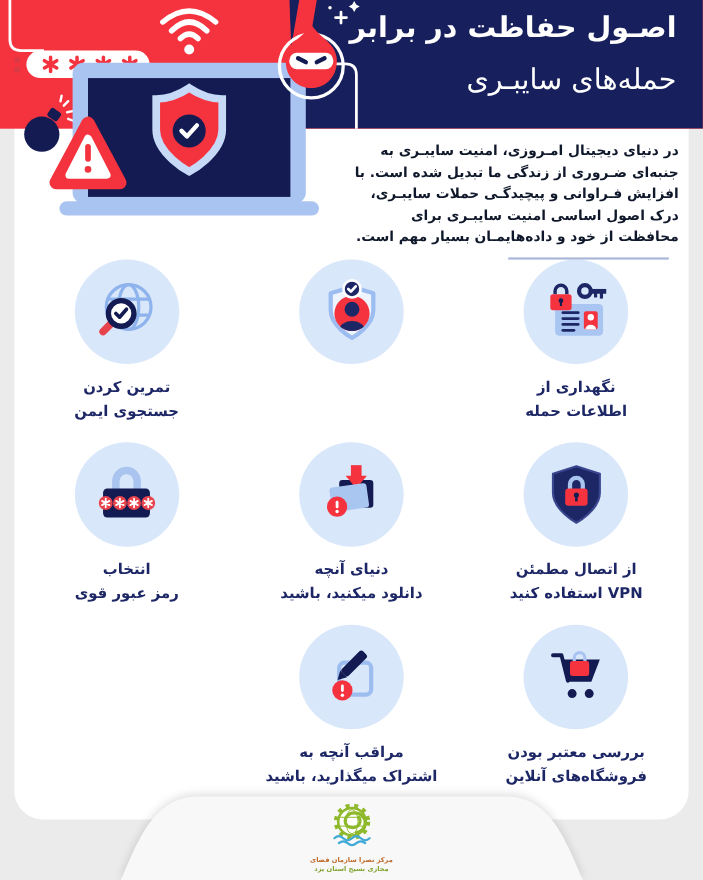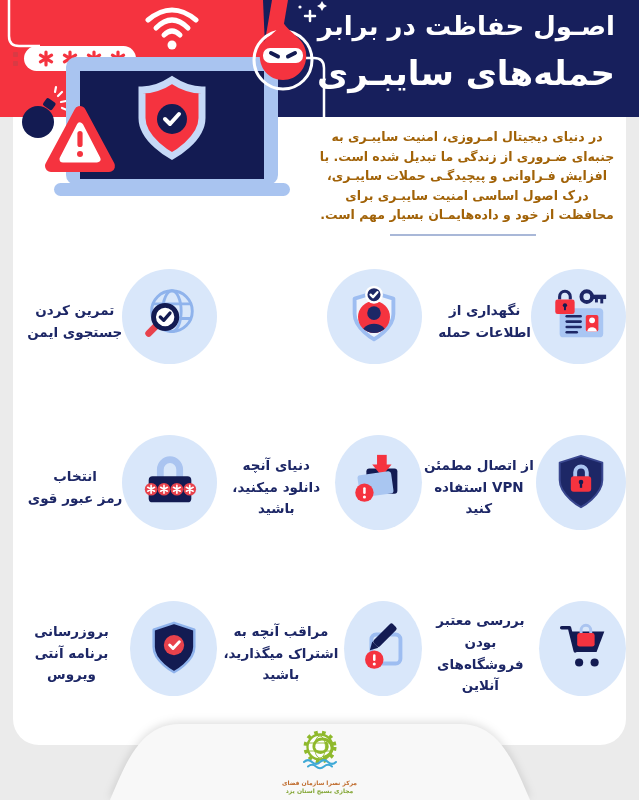--- a/index.html
+++ b/index.html
@@ -14,37 +14,37 @@
   }
   
   .banner{position:absolute;left:0;top:0;width:639px;height:117px;background:#f5333f;}
   .banner-navy{position:absolute;left:0;top:0;width:639px;height:117px;background:#171f5c;
     clip-path:polygon(263px 0,639px 0,639px 117px,268px 117px);}
   .banner-art{position:absolute;left:0;top:0;width:639px;height:210px;pointer-events:none;}
   .title-block{
     position:absolute;top:4px;right:24px;z-index:6;direction:rtl;text-align:right;color:#fff;
   }
   .title-line1{font-size:26px;font-weight:bold;line-height:44px;}
-  .title-line2{font-size:34px;font-weight:bold;line-height:50px;}
+  .title-line2{font-size:26px;font-weight:normal;line-height:50px;}
   
   .intro{
     position:absolute;top:127px;right:22px;width:300px;z-index:5;
-    direction:rtl;text-align:center;color:#a16207;
+    direction:rtl;text-align:right;color:#0f172a;
     font-size:12.5px;font-weight:bold;line-height:19.5px;
   }
   .intro .rule{
     display:inline-block;width:146px;height:0;border-top:2px solid #a9b8d8;
     vertical-align:3px;margin-right:9px;
   }
   
   .tips{
     position:absolute;top:230px;left:13px;width:613px;z-index:4;
     display:grid;grid-template-columns:repeat(3,1fr);direction:rtl;
   }
-  .tip{height:160px;display:flex;align-items:center;padding-top:6px;}
+  .tip{height:160px;display:flex;flex-direction:column;align-items:center;padding-top:6px;}
   .tip-circle{
     width:95px;height:95px;border-radius:50%;background:#d9e7fa;
     display:flex;align-items:center;justify-content:center;
   }
   .tip-caption{
     margin-top:11px;text-align:center;direction:rtl;color:#1d2766;
     font-size:13.5px;font-weight:bold;line-height:1.6;
   }
   
   .footer-base{position:absolute;left:0;bottom:0;width:639px;height:85px;z-index:2;
@@ -331,33 +331,20 @@
           <circle cx="23" cy="48.5" r="1.6" fill="#ffffff"></circle>
         </g>
       </svg>
     </div>
     <div class="tip-caption">
       <div>مراقب آنچه به</div>
       <div>اشتراک میگذارید، باشید</div>
     </div>
   </div>
 
-  <div class="tip">
-    <div class="tip-circle">
-      <svg width="62" height="62" viewBox="0 0 64 64">
-        <path d="M32,6 L53,13 V31 C53,46 32,57 32,57 C32,57 11,46 11,31 V13 Z" fill="#131b52" stroke="#8fb3ec" stroke-width="2.5" stroke-linejoin="round"></path>
-        <circle cx="32" cy="29" r="10.5" fill="#e8424c"></circle>
-        <path d="M27.5,29 l3.5,3.5 6.5,-7" stroke="#ffffff" stroke-width="3" fill="none" stroke-linecap="round" stroke-linejoin="round"></path>
-      </svg>
-    </div>
-    <div class="tip-caption">
-      <div>بروزرسانی</div>
-      <div>برنامه آنتی ویروس</div>
-    </div>
-  </div>
 </div>
 
 <svg class="footer-base" viewBox="0 0 639 85">
   <path d="M110,85 C126,48 140,9 180,9 L460,9 C500,9 514,48 530,85 Z" fill="#f8f8f8"></path>
 </svg>
 
 <div class="logo-block">
   <svg width="46" height="46" viewBox="0 0 46 46">
     <circle cx="23" cy="18" r="14" fill="none" stroke="#8fb92c" stroke-width="5" stroke-dasharray="3.4 4.1"></circle>
     <circle cx="23" cy="18" r="12.5" fill="#ffffff" stroke="#8fb92c" stroke-width="2.3"></circle>

